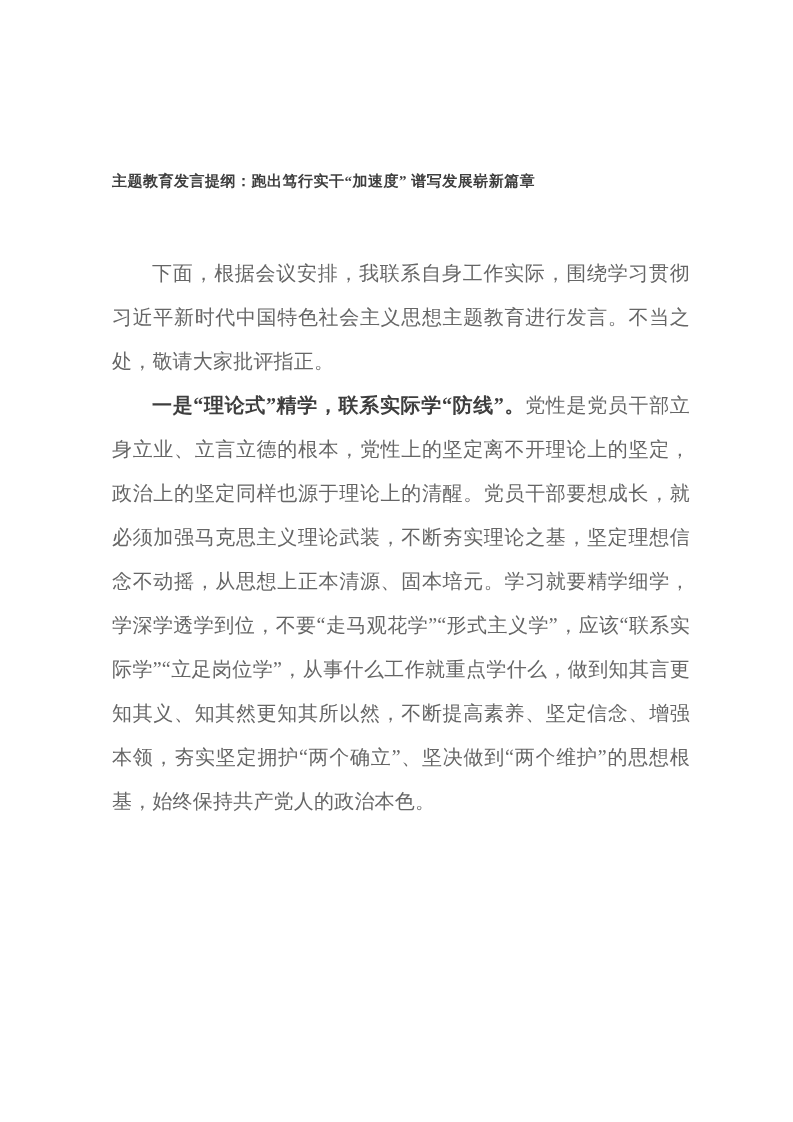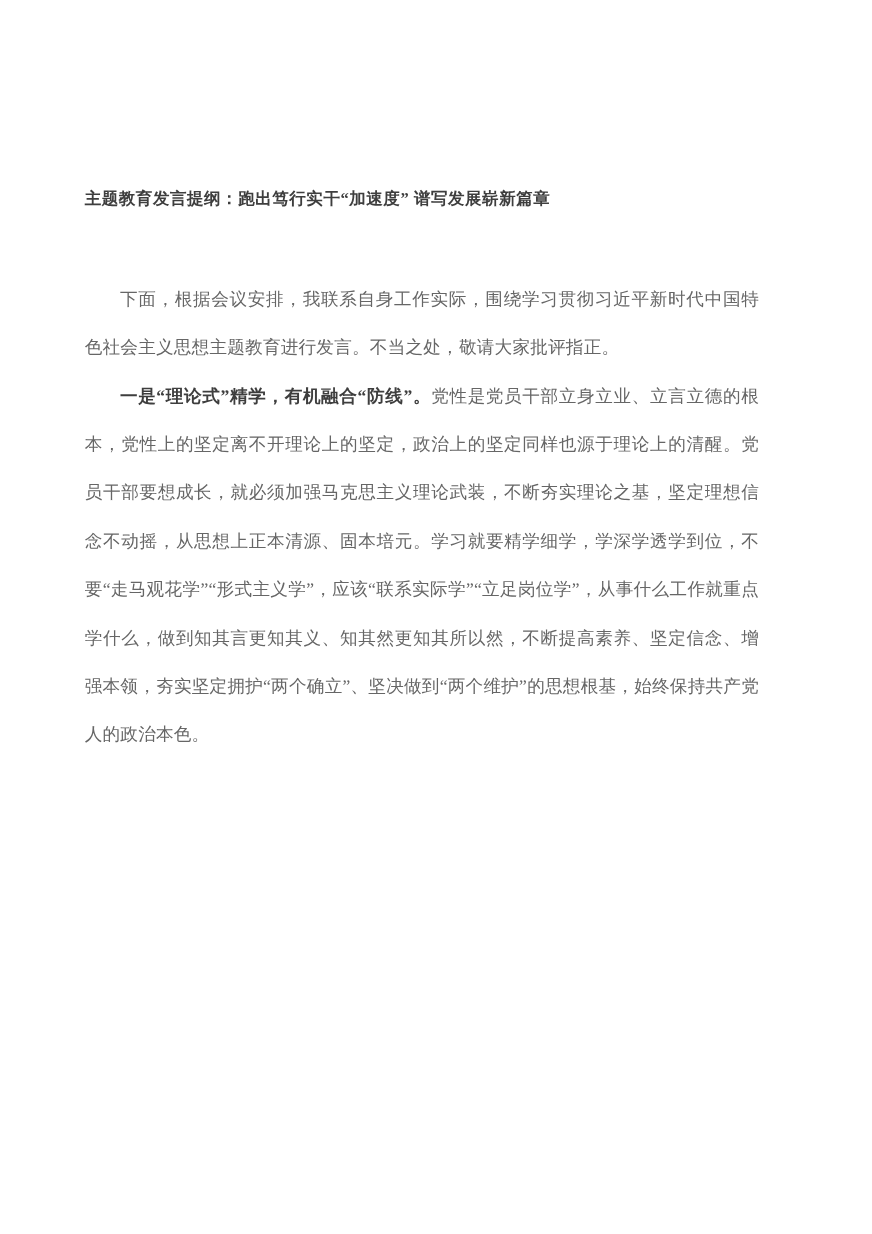--- a/index.html
+++ b/index.html
@@ -10,37 +10,37 @@
   body {
     width: 793px;
     height: 1122px;
     overflow: hidden;
     font-family: "Liberation Serif", "DejaVu Serif", serif;
   }
   .page {
     box-sizing: border-box;
     width: 793px;
     height: 1122px;
-    padding: 170px 103px 0 77px;
+    padding: 170px 103px 0 112px;
     background: #ffffff;
   }
   .doc-title {
     margin: 0;
     font-size: 15px;
     font-weight: bold;
     color: #3e3e3e;
     line-height: 22px;
     letter-spacing: 0.5px;
   }
   .doc-body {
     margin-top: 59px;
   }
   .doc-body p {
     margin: 0;
-    font-size: 16px;
+    font-size: 20px;
     line-height: 44px;
     color: #666666;
     text-align: justify;
     text-indent: 2em;
     letter-spacing: 0.2px;
   }
   .doc-body p .lead {
     font-weight: bold;
     color: #3e3e3e;
   }
@@ -53,17 +53,17 @@
 
 <div class="page">
 
   <h1 class="doc-title">主题教育发言提纲：跑出笃行实干“加速度” 谱写发展崭新篇章</h1>
 
   <div class="doc-body">
 
     <p><span>下面，根据会议安排，我联系自身工作实际，围绕学习贯彻习近平新时代中国特色社会主义思想主题教育进行发言。不当之处，敬请大家批评指正。</span></p>
 
 
-    <p><span class="lead">一是“理论式”精学，有机融合“防线”。</span><span>党性是党员干部立身立业、立言立德的根本，党性上的坚定离不开理论上的坚定，政治上的坚定同样也源于理论上的清醒。党员干部要想成长，就必须加强马克思主义理论武装，不断夯实理论之基，坚定理想信念不动摇，从思想上正本清源、固本培元。学习就要精学细学，学深学透学到位，不要“走马观花学”“形式主义学”，应该“联系实际学”“立足岗位学”，从事什么工作就重点学什么，做到知其言更知其义、知其然更知其所以然，不断提高素养、坚定信念、增强本领，夯实坚定拥护“两个确立”、坚决做到“两个维护”的思想根基，始终保持共产党人的政治本色。</span></p>
+    <p><span class="lead">一是“理论式”精学，联系实际学“防线”。</span><span>党性是党员干部立身立业、立言立德的根本，党性上的坚定离不开理论上的坚定，政治上的坚定同样也源于理论上的清醒。党员干部要想成长，就必须加强马克思主义理论武装，不断夯实理论之基，坚定理想信念不动摇，从思想上正本清源、固本培元。学习就要精学细学，学深学透学到位，不要“走马观花学”“形式主义学”，应该“联系实际学”“立足岗位学”，从事什么工作就重点学什么，做到知其言更知其义、知其然更知其所以然，不断提高素养、坚定信念、增强本领，夯实坚定拥护“两个确立”、坚决做到“两个维护”的思想根基，始终保持共产党人的政治本色。</span></p>
 
 
   </div>
 </div>
 
 </body></html>

